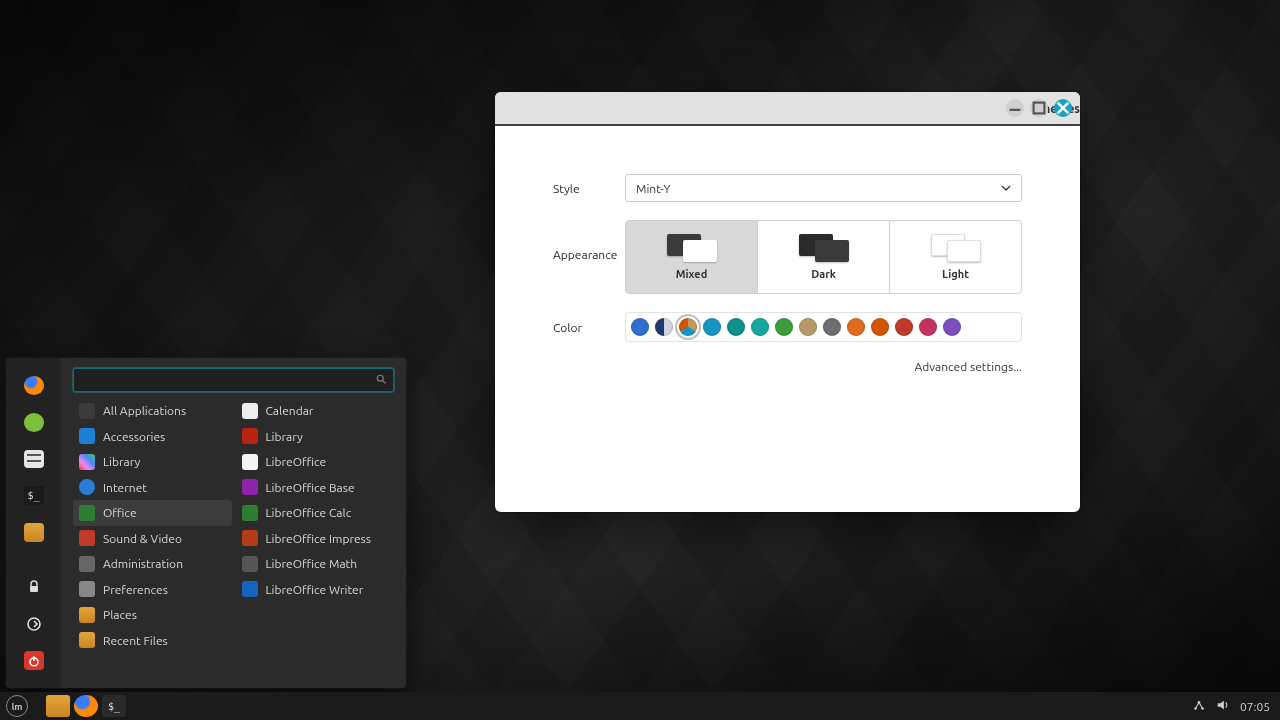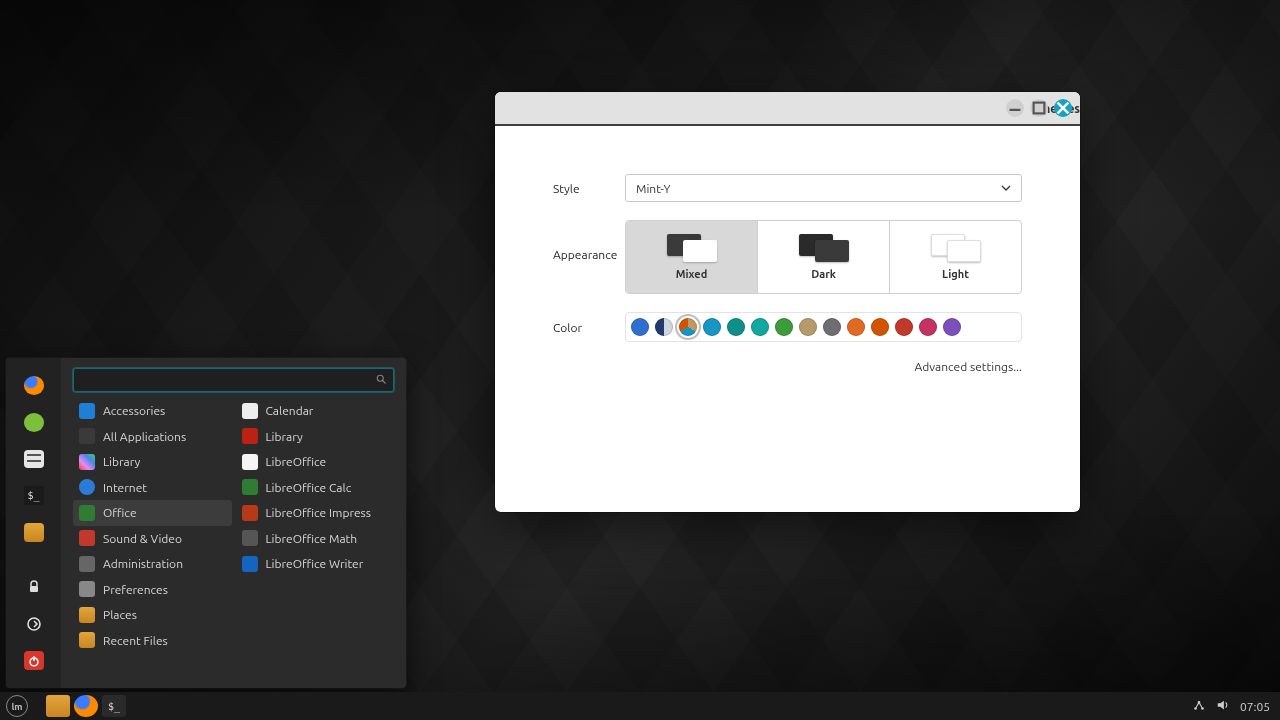--- a/index.html
+++ b/index.html
@@ -326,36 +326,36 @@
       <span>
         <svg viewBox="0 0 16 16">
             <circle cx="7" cy="7" r="4" fill="none" stroke="#aaa" stroke-width="1.5"></circle>
             <line x1="10" y1="10" x2="14" y2="14" stroke="#aaa" stroke-width="1.5"></line>
           </svg>
       </span>
     </div>
     <div class="cols">
       <div class="col" id="menu-left">
           <div class="menu-item">
+            <div class="mi-icon grid">
+              <span></span>
+              <span></span>
+              <span></span>
+              <span></span>
+              <span></span>
+              <span></span>
+              <span></span>
+              <span></span>
+              <span></span>
+            </div>
+            <span>All Applications</span>
+          </div>
+          <div class="menu-item">
             <div class="mi-icon blue"></div>
             <span>Accessories</span>
-          </div>
-          <div class="menu-item">
-            <div class="mi-icon grid">
-              <span></span>
-              <span></span>
-              <span></span>
-              <span></span>
-              <span></span>
-              <span></span>
-              <span></span>
-              <span></span>
-              <span></span>
-            </div>
-            <span>All Applications</span>
           </div>
           <div class="menu-item">
             <div class="mi-icon rainbow"></div>
             <span>Library</span>
           </div>
           <div class="menu-item">
             <div class="mi-icon globe"></div>
             <span>Internet</span>
           </div>
           <div class="menu-item selected">
@@ -388,20 +388,24 @@
             <div class="mi-icon cal"></div>
             <span>Calendar</span>
           </div>
           <div class="menu-item">
             <div class="mi-icon lib"></div>
             <span>Library</span>
           </div>
           <div class="menu-item">
             <div class="mi-icon lo"></div>
             <span>LibreOffice</span>
+          </div>
+          <div class="menu-item">
+            <div class="mi-icon base"></div>
+            <span>LibreOffice Base</span>
           </div>
           <div class="menu-item">
             <div class="mi-icon calc"></div>
             <span>LibreOffice Calc</span>
           </div>
           <div class="menu-item">
             <div class="mi-icon impress"></div>
             <span>LibreOffice Impress</span>
           </div>
           <div class="menu-item">

